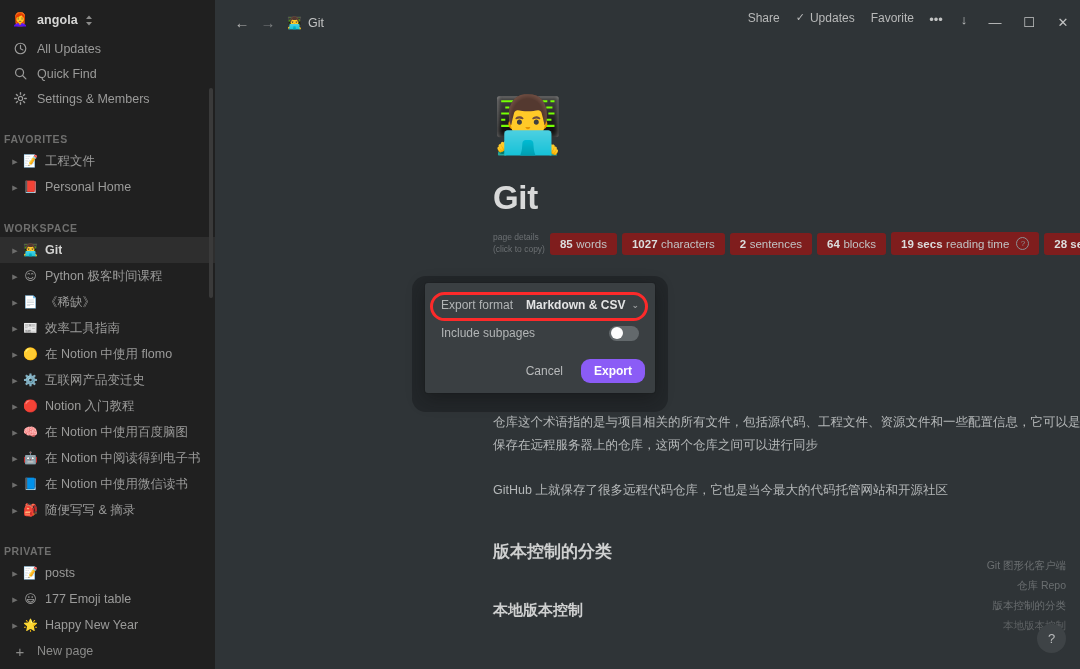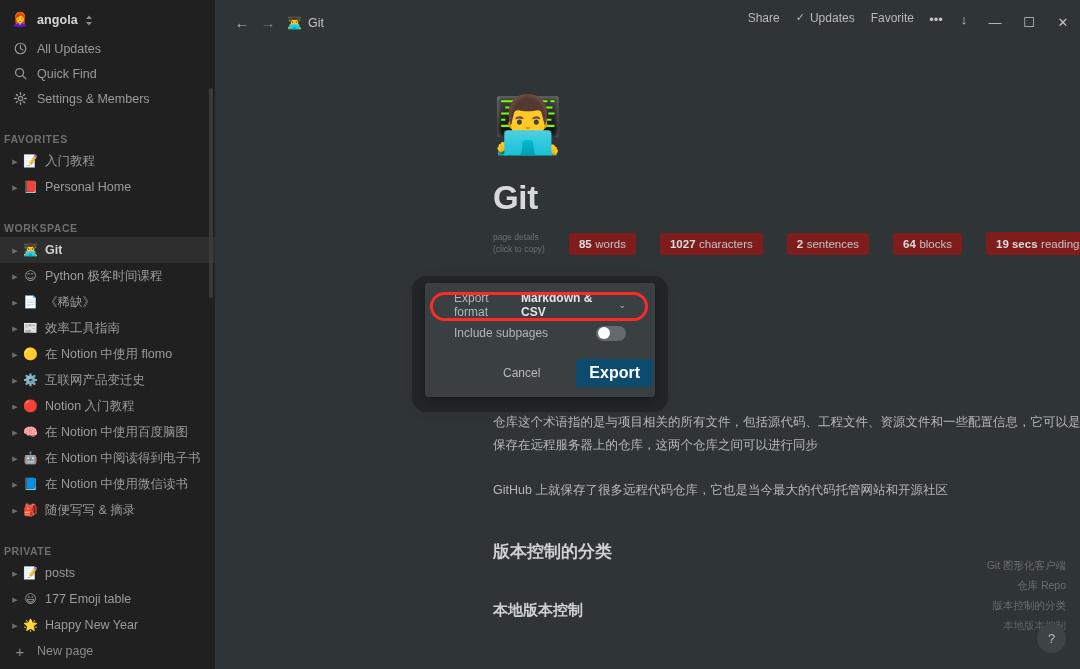--- a/index.html
+++ b/index.html
@@ -238,21 +238,21 @@
     font-size: 33px;
     font-weight: bold;
     line-height: 1.1;
     letter-spacing: -.3px;
   }
   .details-row {
     margin-left: 278px;
     margin-top: 16px;
     display: flex;
     align-items: center;
-    gap: 24px;
+    gap: 5px;
   }
   .details-label {
     color: #6c7073;
     font-size: 8.5px;
     line-height: 1.35;
     white-space: nowrap;
   }
   .chip {
     background: #7f1d1d;
     color: #c1c3c4;
@@ -361,21 +361,21 @@
     background: #3a3f42;
     border-radius: 3px;
     padding: 8px 0 10px 0;
     box-shadow: 0 0 0 1px rgba(15,15,15,.12), 0 5px 18px rgba(15,15,15,.45);
     box-sizing: border-box;
   }
   .dlg-row {
     display: flex;
     align-items: center;
     height: 28px;
-    padding: 0 29px;
+    padding: 0 16px;
     cursor: pointer;
   }
   .dlg-label {
     color: #b2b5b6;
     font-size: 12px;
   }
   .dlg-value {
     margin-left: auto;
     color: #e3e4e4;
     font-size: 12px;
@@ -396,38 +396,38 @@
     position: absolute;
     left: 1.5px; top: 1.5px;
     width: 12px; height: 12px;
     border-radius: 50%;
     background: #fdfdfd;
   }
   .dlg-actions {
     display: flex;
     align-items: center;
     justify-content: flex-end;
-    padding: 0 2px;
+    padding: 0 10px;
     margin-top: 12px;
-    gap: 28px;
+    gap: 10px;
   }
   .btn-cancel {
     color: #b8babb;
     font-size: 12px;
     padding: 5px 8px;
     cursor: pointer;
     border-radius: 3px;
   }
   .btn-export {
-    background: #0c4a6e;
+    background: #8b5cf6;
     color: #ffffff;
-    font-size: 16px;
+    font-size: 12px;
     font-weight: bold;
     padding: 5px 13px;
-    border-radius: 3px;
+    border-radius: 9px;
     cursor: pointer;
     border: none;
     font-family: inherit;
   }
   .highlight-ring {
     position: absolute;
     left: 430px;
     top: 292px;
     width: 218px;
     height: 29px;
@@ -490,21 +490,21 @@
             </g>
           </svg>
         </span>
         <span>Settings &amp; Members</span>
       </div>
 
       <div class="sb-section">FAVORITES</div>
       <div class="pg-row">
         <span class="pg-arrow">▶</span>
         <span class="pg-emoji">📝</span>
-        <span class="pg-label">入门教程</span>
+        <span class="pg-label">工程文件</span>
       </div>
       <div class="pg-row">
         <span class="pg-arrow">▶</span>
         <span class="pg-emoji">📕</span>
         <span class="pg-label">Personal Home</span>
       </div>
 
       <div class="sb-section">WORKSPACE</div>
       <div class="pg-row selected">
         <span class="pg-arrow">▶</span>

